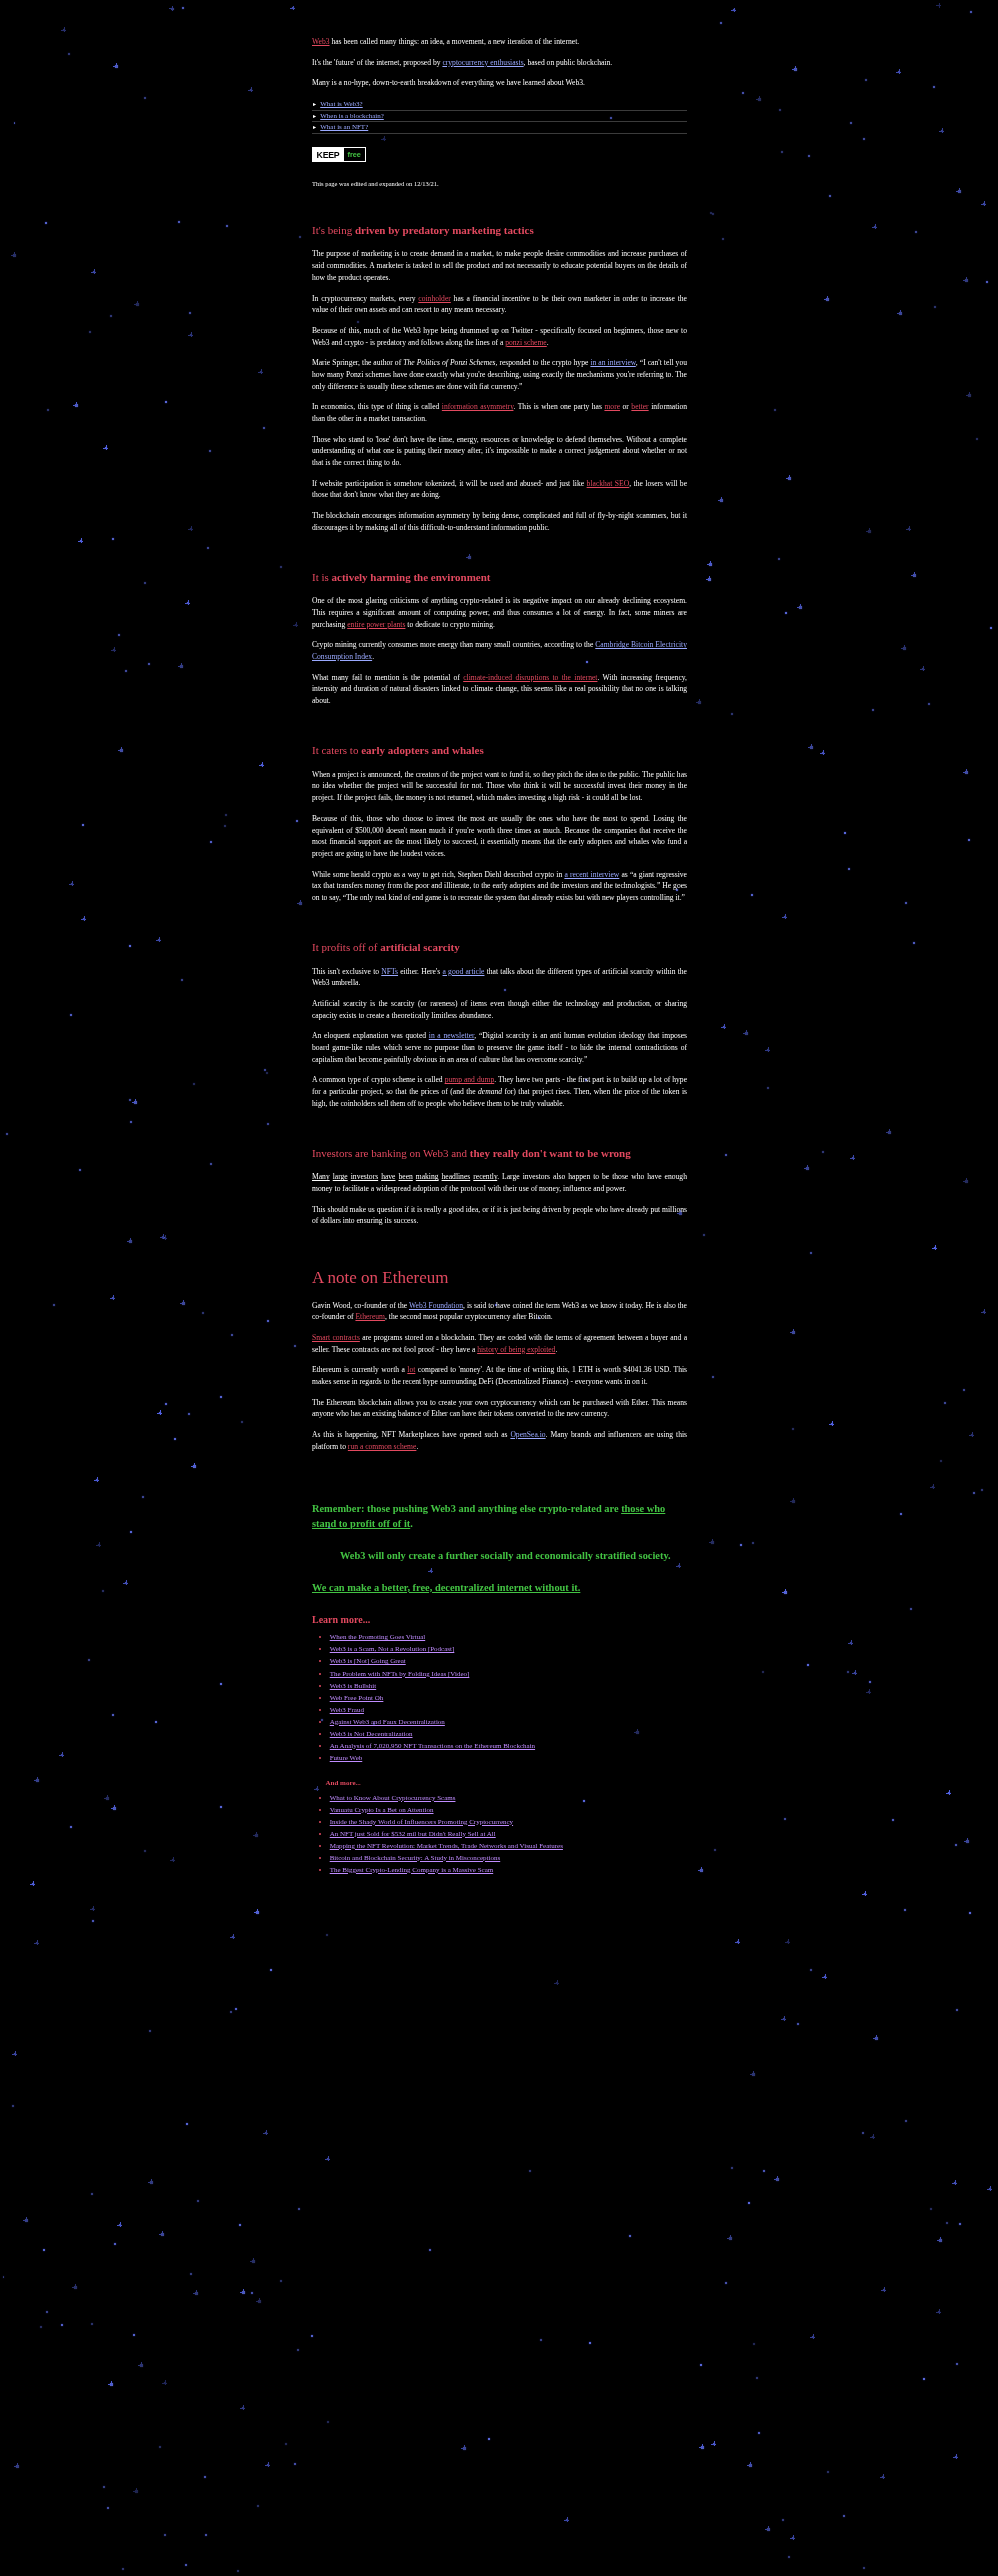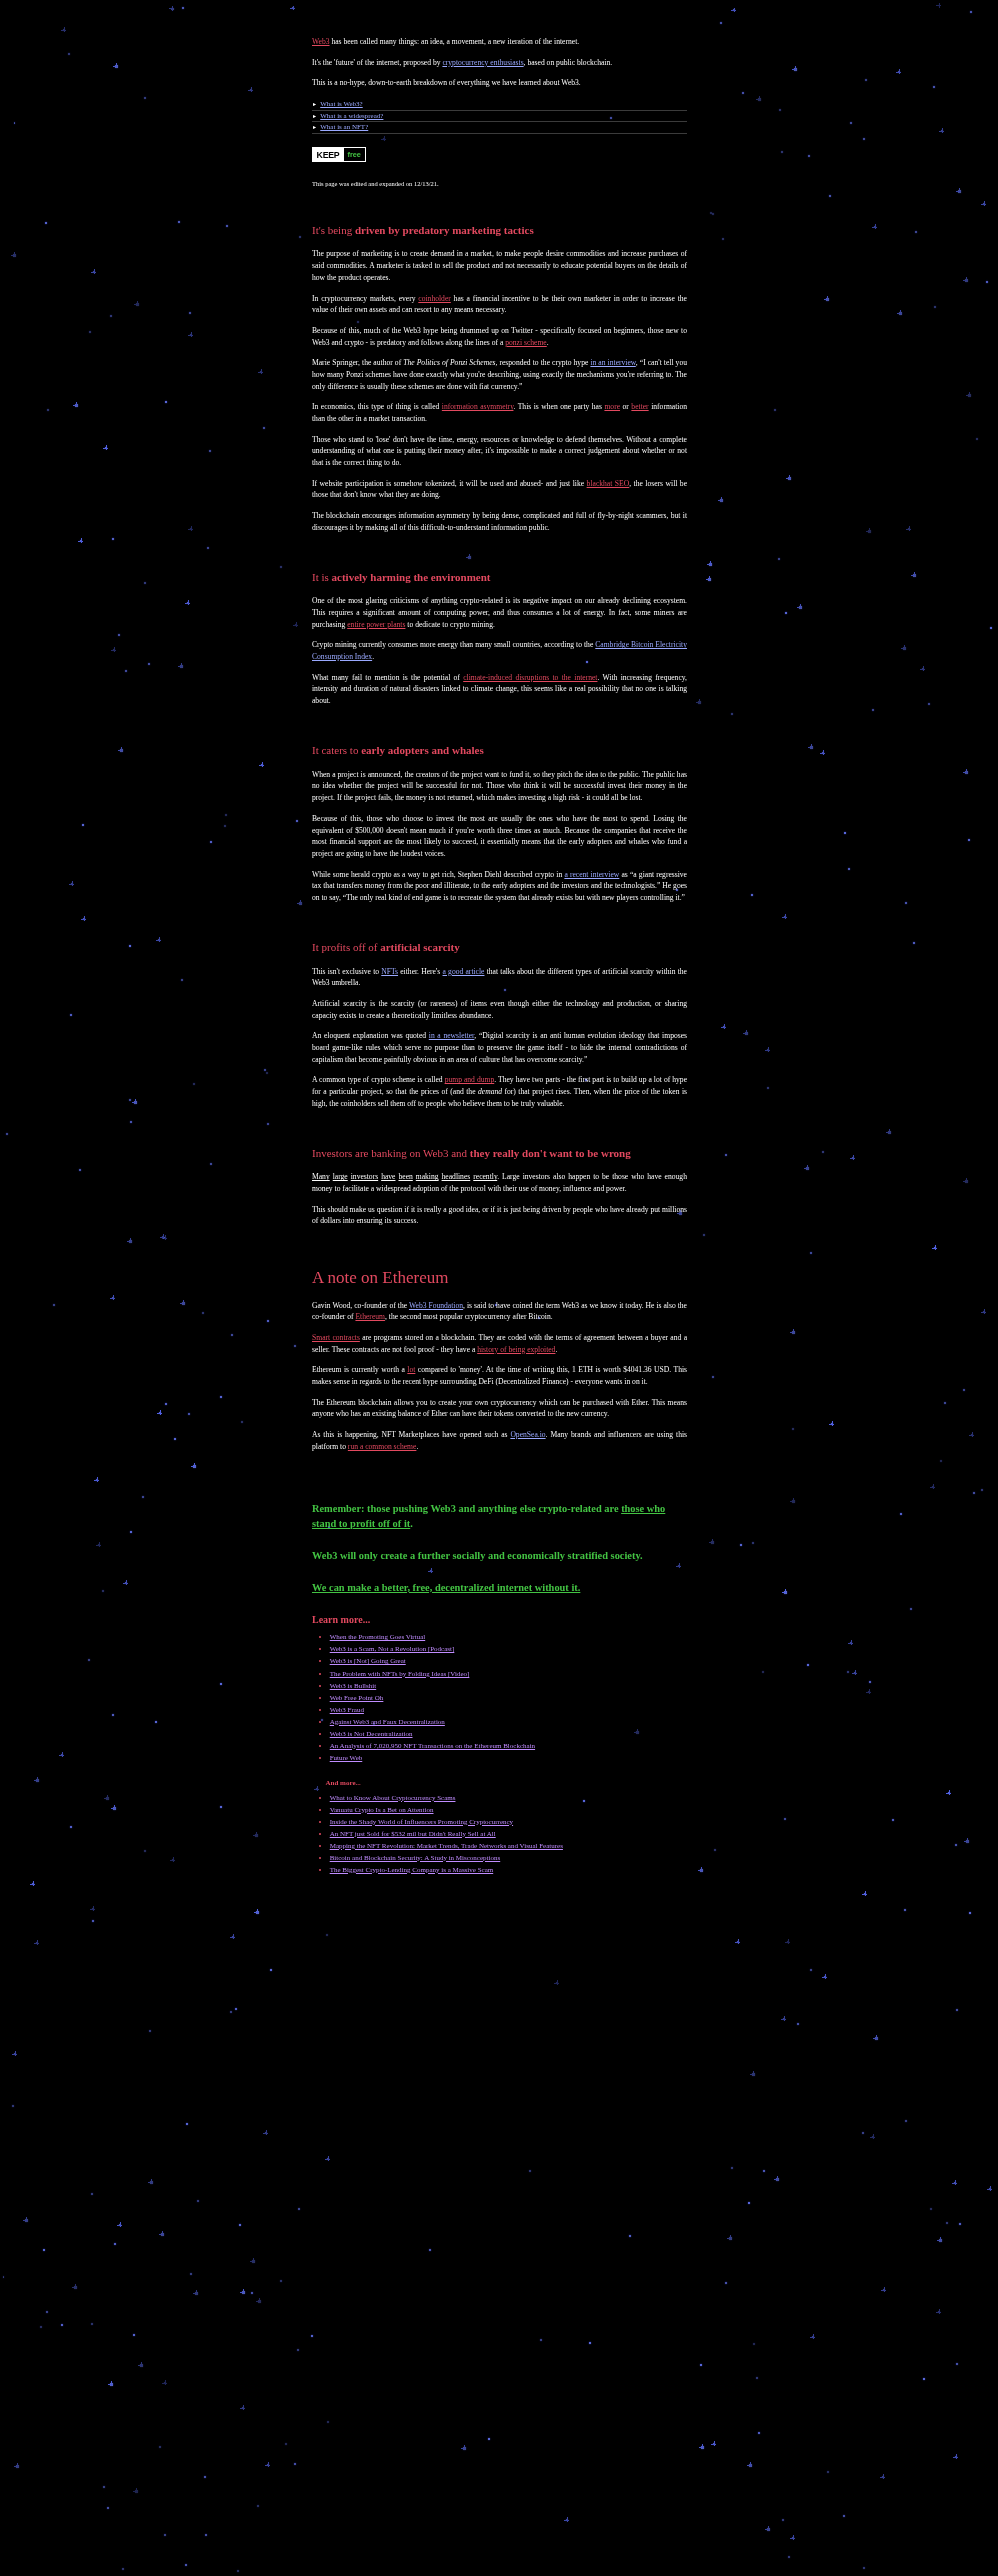--- a/index.html
+++ b/index.html
@@ -157,21 +157,21 @@
   
   .closing { margin-top: 50px; }
   h3.closing-line {
     font-size: 10.4px;
     line-height: 1.38;
     color: #43c343;
     font-weight: bold;
     margin: 0 0 14.6px 0;
   }
   h3.closing-line a { color:#43c343; }
-  h3.closing-line.second { margin-top: 17.7px; }
+  h3.closing-line.second { margin-top: 17.7px; margin-left: 28px; }
   h3.closing-line.third  { margin-top: 17.7px; }
 
   h3.learn {
     font-size: 10px;
     color: #e2495f;
     font-weight: bold;
     margin: 19px 0 6.2px 0;
   }
 
   ul.links {
@@ -546,28 +546,28 @@
 
 
   <p class="body">
     <a href="#" class="pinklink">Web3</a><span> has been called many things: an idea, a movement, a new iteration of the internet.</span>
   </p>
 
   <p class="body">
     <span>It's the 'future' of the internet, proposed by </span><a href="#">cryptocurrency enthusiasts</a><span>, based on public blockchain.</span>
   </p>
 
-  <p class="body">This is a no-hype, down-to-earth breakdown of everything we have learned about Web3.</p>
+  <p class="body">Many is a no-hype, down-to-earth breakdown of everything we have learned about Web3.</p>
 
   <div class="toggles">
     <div class="toggle-row">
       <span class="tri">►</span><a href="#">What is Web3?</a>
     </div>
     <div class="toggle-row">
-      <span class="tri">►</span><a href="#">What is a widespread?</a>
+      <span class="tri">►</span><a href="#">When is a blockchain?</a>
     </div>
     <div class="toggle-row">
       <span class="tri">►</span><a href="#">What is an NFT?</a>
     </div>
   </div>
 
   <div class="keep-badge">
     <div class="left">KEEP</div>
     <div class="right">free</div>
   </div>

